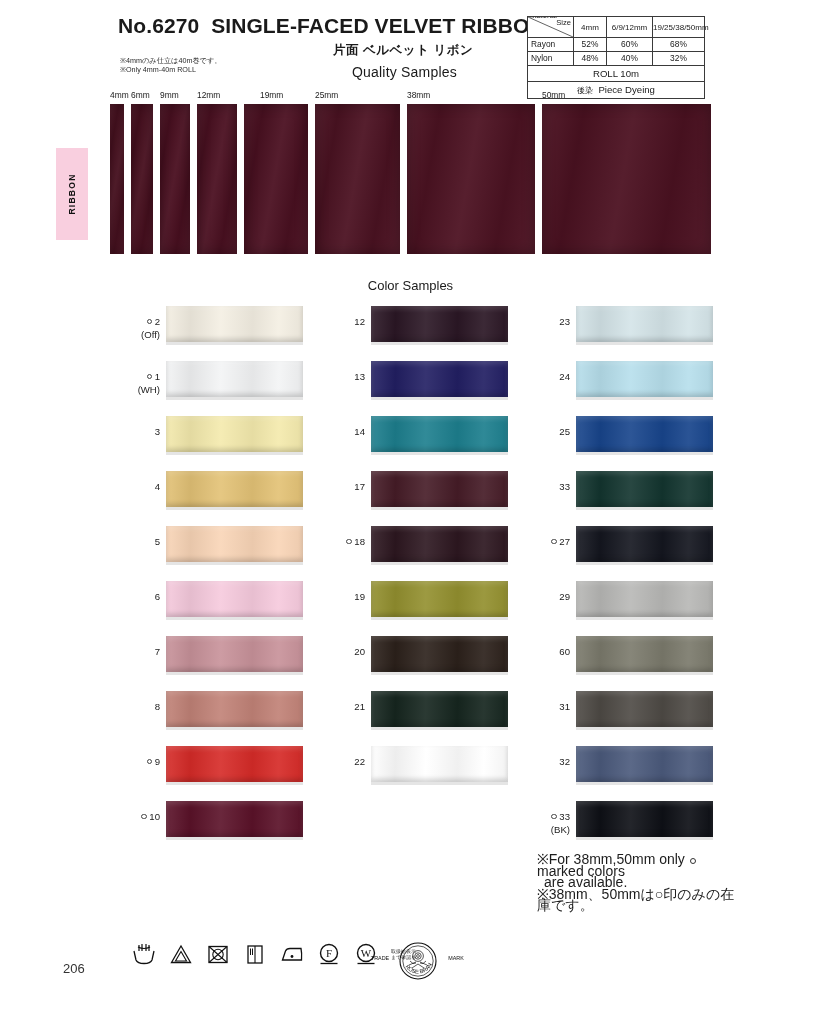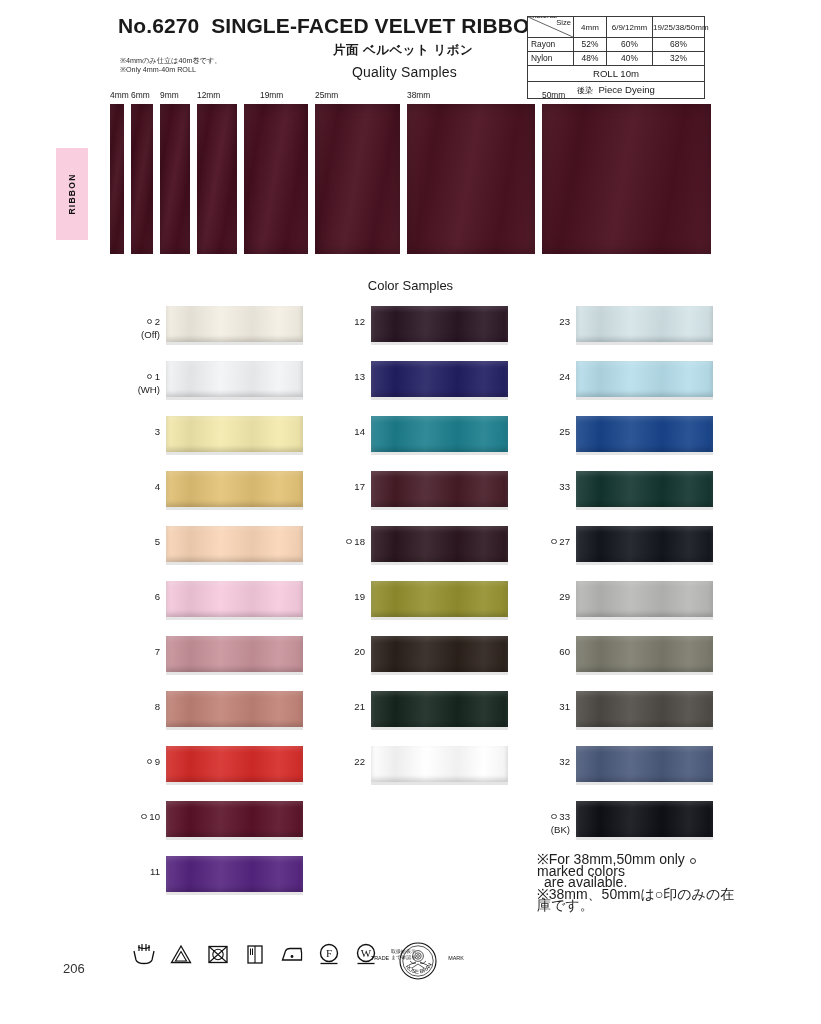--- a/index.html
+++ b/index.html
@@ -272,24 +272,20 @@
         <div class="cs-label"><span>8</span></div>
         <div class="cs-sw" style="background-color: rgb(193, 130, 119);"></div>
       </div>
       <div class="cs-item">
         <div class="cs-label"><span class="cs-dot"></span><span>9</span></div>
         <div class="cs-sw" style="background-color: rgb(214, 43, 40);"></div>
       </div>
       <div class="cs-item">
         <div class="cs-label"><span class="cs-dot"></span><span>10</span></div>
         <div class="cs-sw" style="background-color: rgb(91, 18, 41);"></div>
-      </div>
-      <div class="cs-item">
-        <div class="cs-label"><span>11</span></div>
-        <div class="cs-sw" style="background-color: rgb(85, 36, 128);"></div>
       </div>
     </div>
   <div class="cs-col col1" id="cs-col-1">
       <div class="cs-item">
         <div class="cs-label"><span>12</span></div>
         <div class="cs-sw" style="background-color: rgb(43, 23, 37);"></div>
       </div>
       <div class="cs-item">
         <div class="cs-label"><span>13</span></div>
         <div class="cs-sw" style="background-color: rgb(34, 31, 99);"></div>

